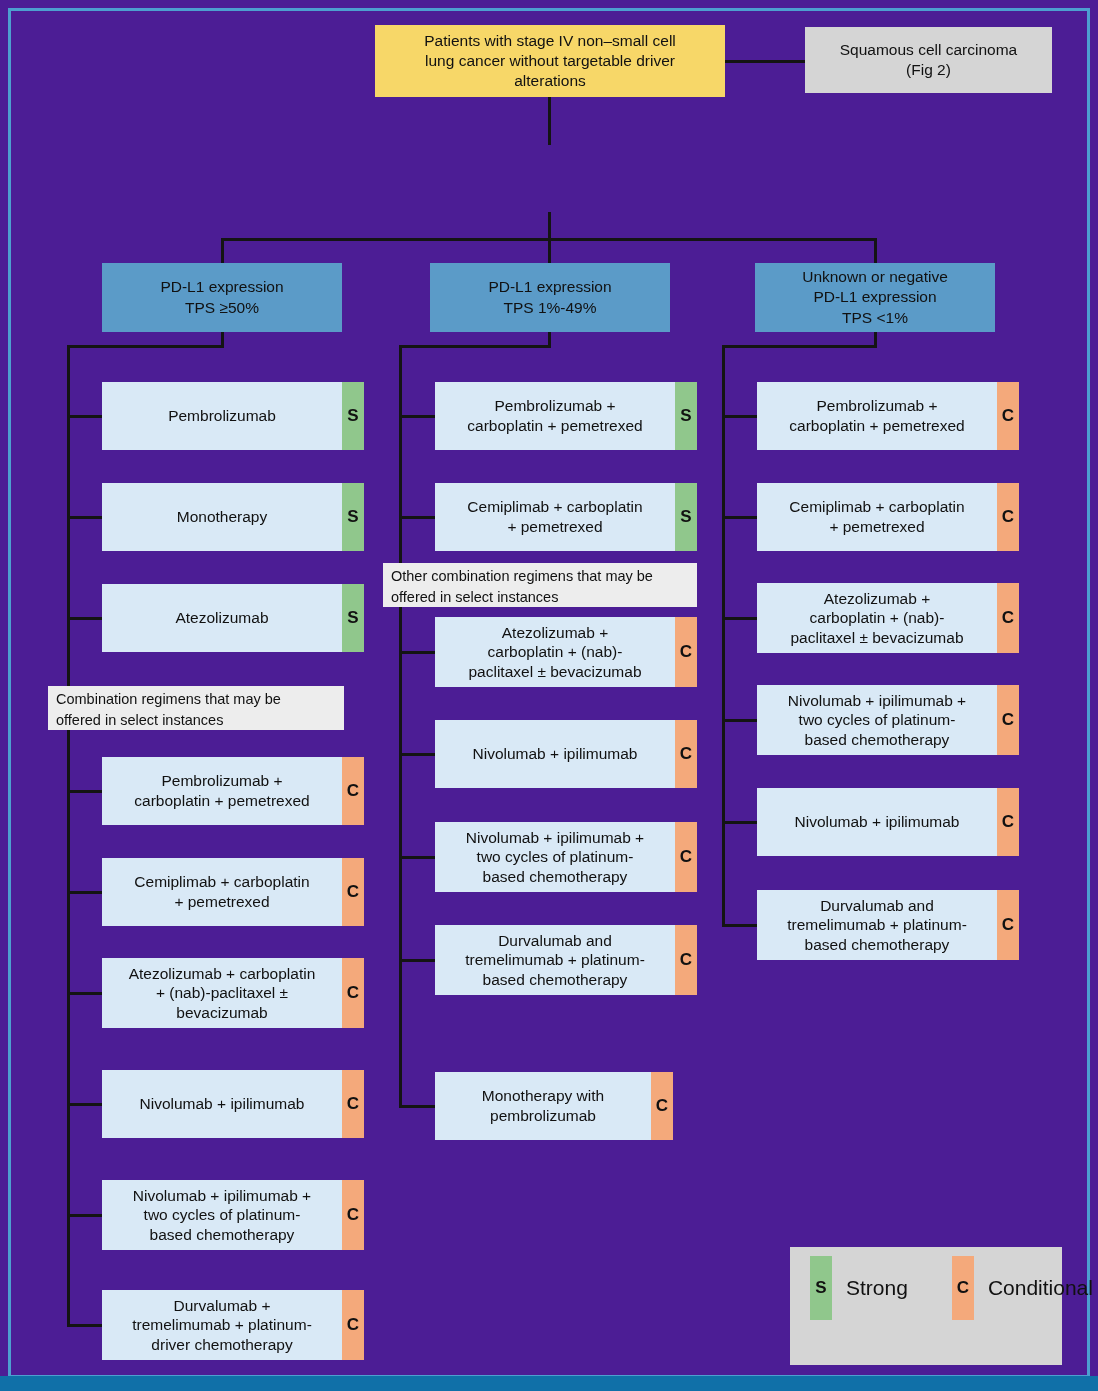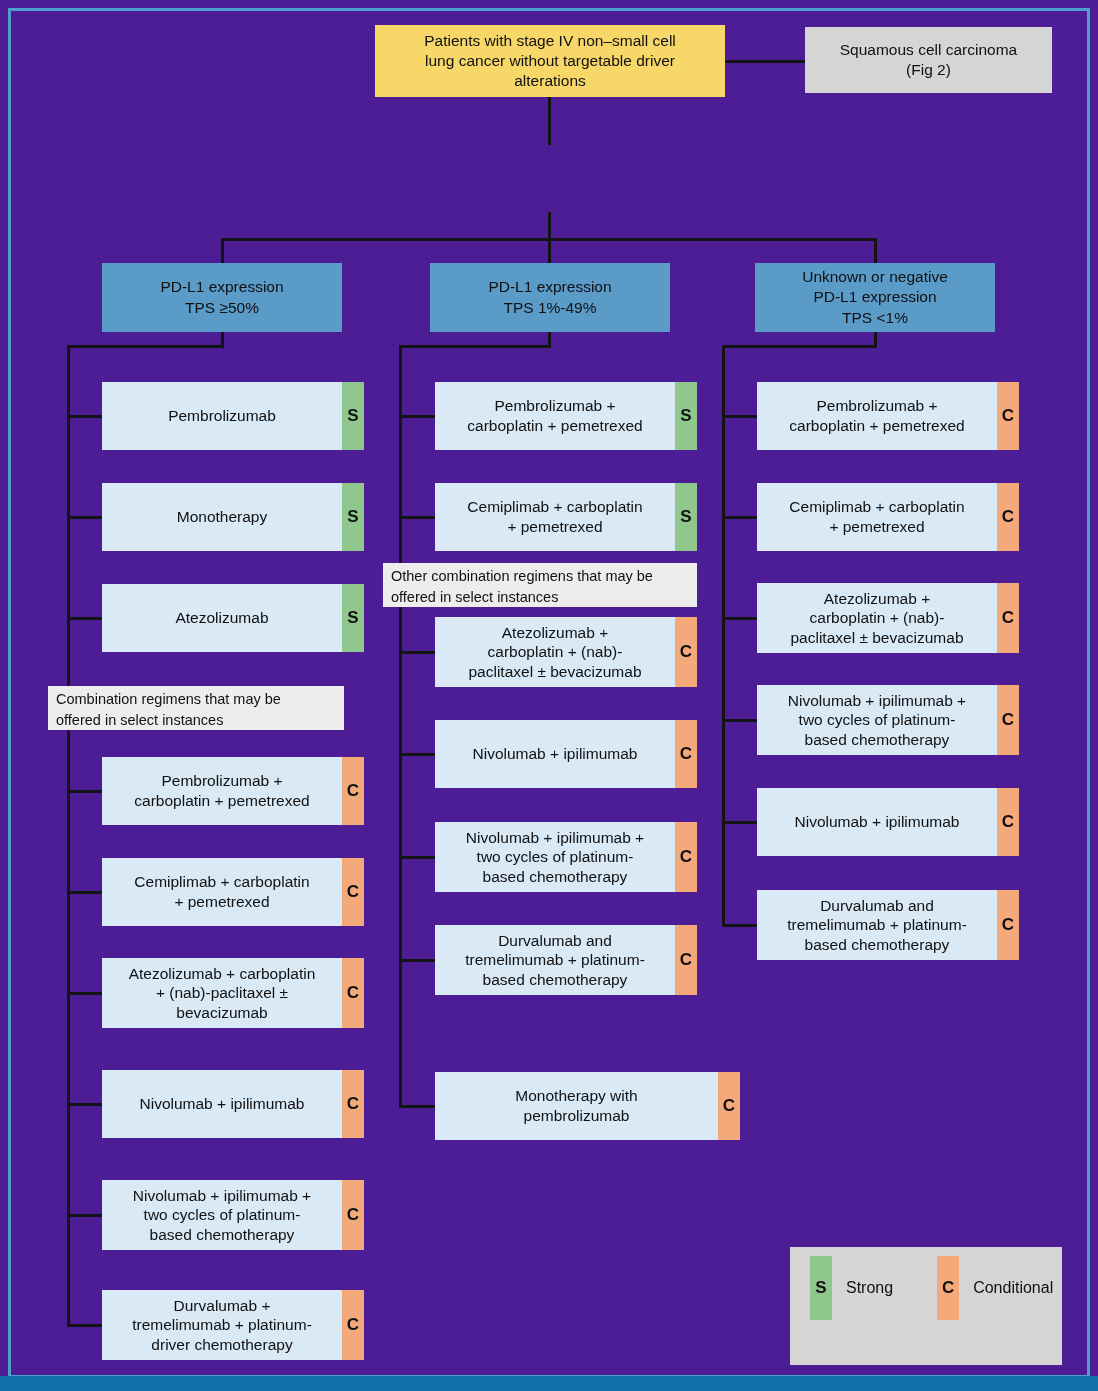--- a/index.html
+++ b/index.html
@@ -29,21 +29,21 @@
   .tag-c { background:#F4A97B; }
   .note { position:absolute; background:#EDEDED; font-size:14.5px; line-height:1.45;
     padding:3px 8px; white-space:pre-line; z-index:3; box-sizing:border-box; }
   .legend { position:absolute; left:790px; top:1247px; width:272px; height:118px;
     background:#D5D5D5; z-index:2; }
   .legend-title { font-weight:bold; font-size:16px; padding:12px 0 0 12px; }
   .legend-items { display:flex; margin:9px 0 0 20px; gap:44px; }
   .legend-item { display:flex; align-items:center; gap:14px; }
   .legend-strip { width:22px; height:64px; display:flex; align-items:center;
     justify-content:center; font-weight:bold; font-size:17px; }
-  .legend-label { font-size:16px; }
+  .legend-label { font-size:21px; }
   .watermark { position:absolute; left:934px; top:1322px; font-size:40px; z-index:5;
     color:rgba(255,255,255,0.93); letter-spacing:1px;
     text-shadow:1px 1px 2px rgba(130,130,130,0.65), -1px -1px 1px rgba(170,170,170,0.45);
     white-space:nowrap; }
 </style>
 </head>
 <body>
 
 <div id="canvas">
 
@@ -179,21 +179,21 @@
 two cycles of platinum-
 based chemotherapy</div>
     <div class="tag tag-c">C</div>
   </div>
   <div class="box" style="left:435px;top:925px;width:262px;height:70px">
     <div class="box-label">Durvalumab and
 tremelimumab + platinum-
 based chemotherapy</div>
     <div class="tag tag-c">C</div>
   </div>
-  <div class="box" style="left:435px;top:1072px;width:305px;height:68px">
+  <div class="box" style="left:435px;top:1072px;width:238px;height:68px">
     <div class="box-label">Monotherapy with
 pembrolizumab</div>
     <div class="tag tag-c">C</div>
   </div>
 
   <div class="box" style="left:757px;top:382px;width:262px;height:68px">
     <div class="box-label">Pembrolizumab +
 carboplatin + pemetrexed</div>
     <div class="tag tag-c">C</div>
   </div>

